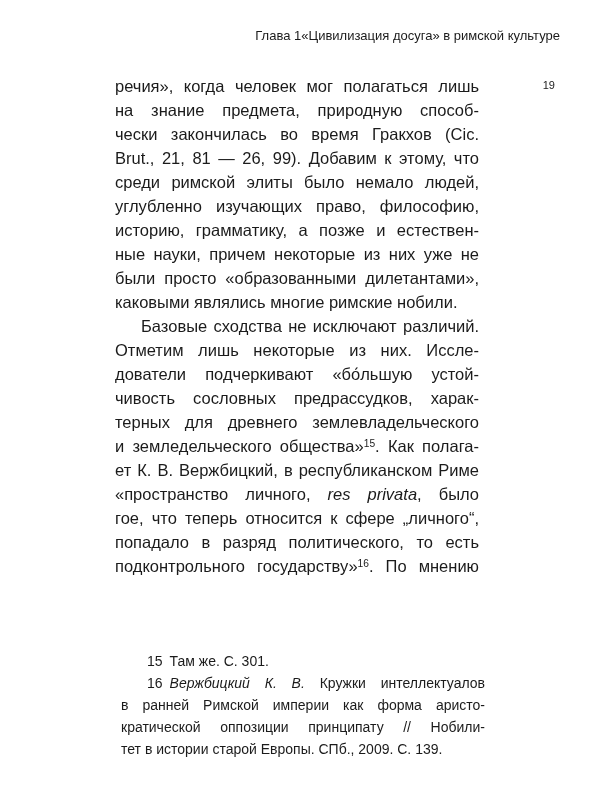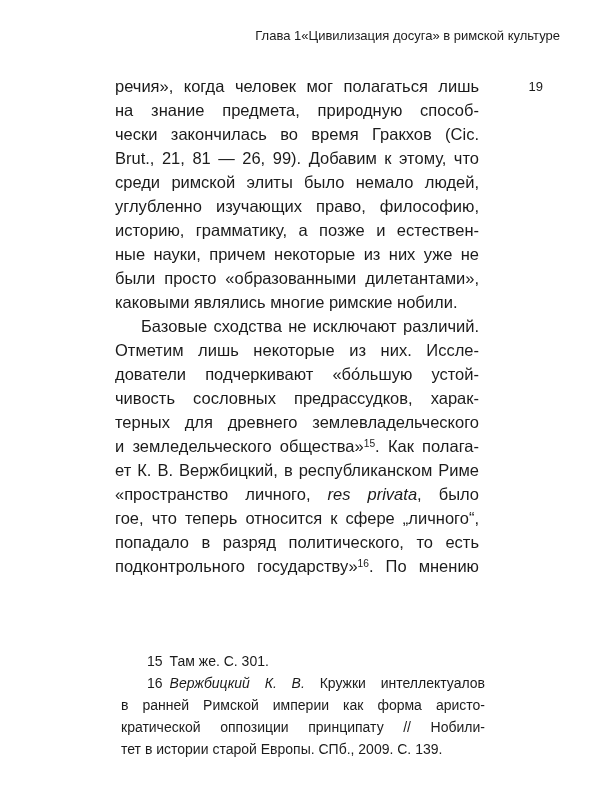--- a/index.html
+++ b/index.html
@@ -22,23 +22,23 @@
     right: 40px;
     top: 28px;
     display: flex;
     justify-content: flex-end;
     font-size: 13px;
     line-height: 16px;
     color: #1b1b1b;
   }
   .page-number {
     position: absolute;
-    right: 57px;
+    right: 45px;
     top: 79px;
-    font-size: 13px;
+    font-size: 11px;
     color: #1b1b1b;
   }
   .body-text {
     position: absolute;
     left: 115px;
     top: 74px;
     width: 364px;
     font-size: 16.5px;
     line-height: 24px;
   }

